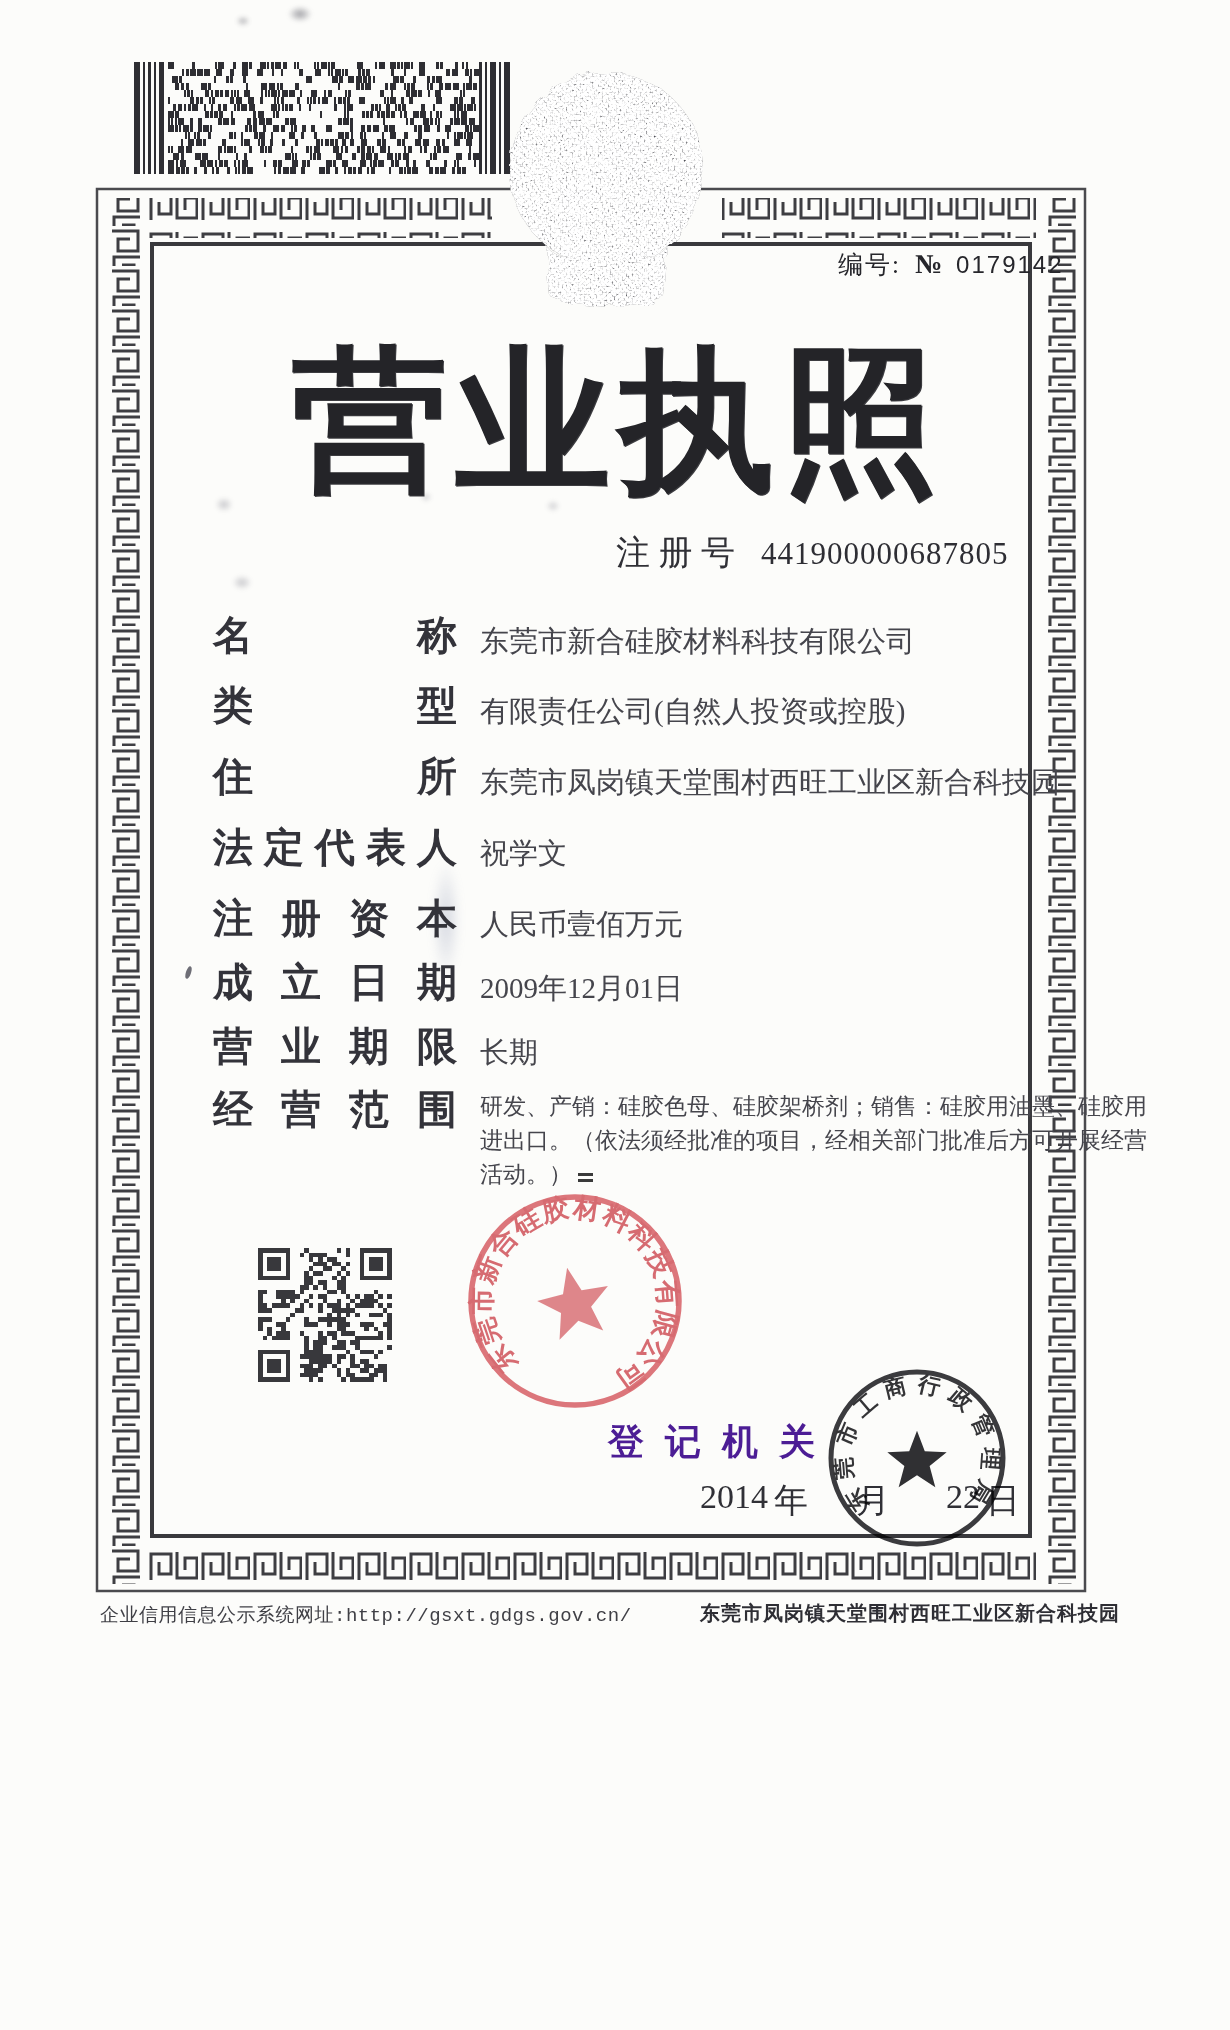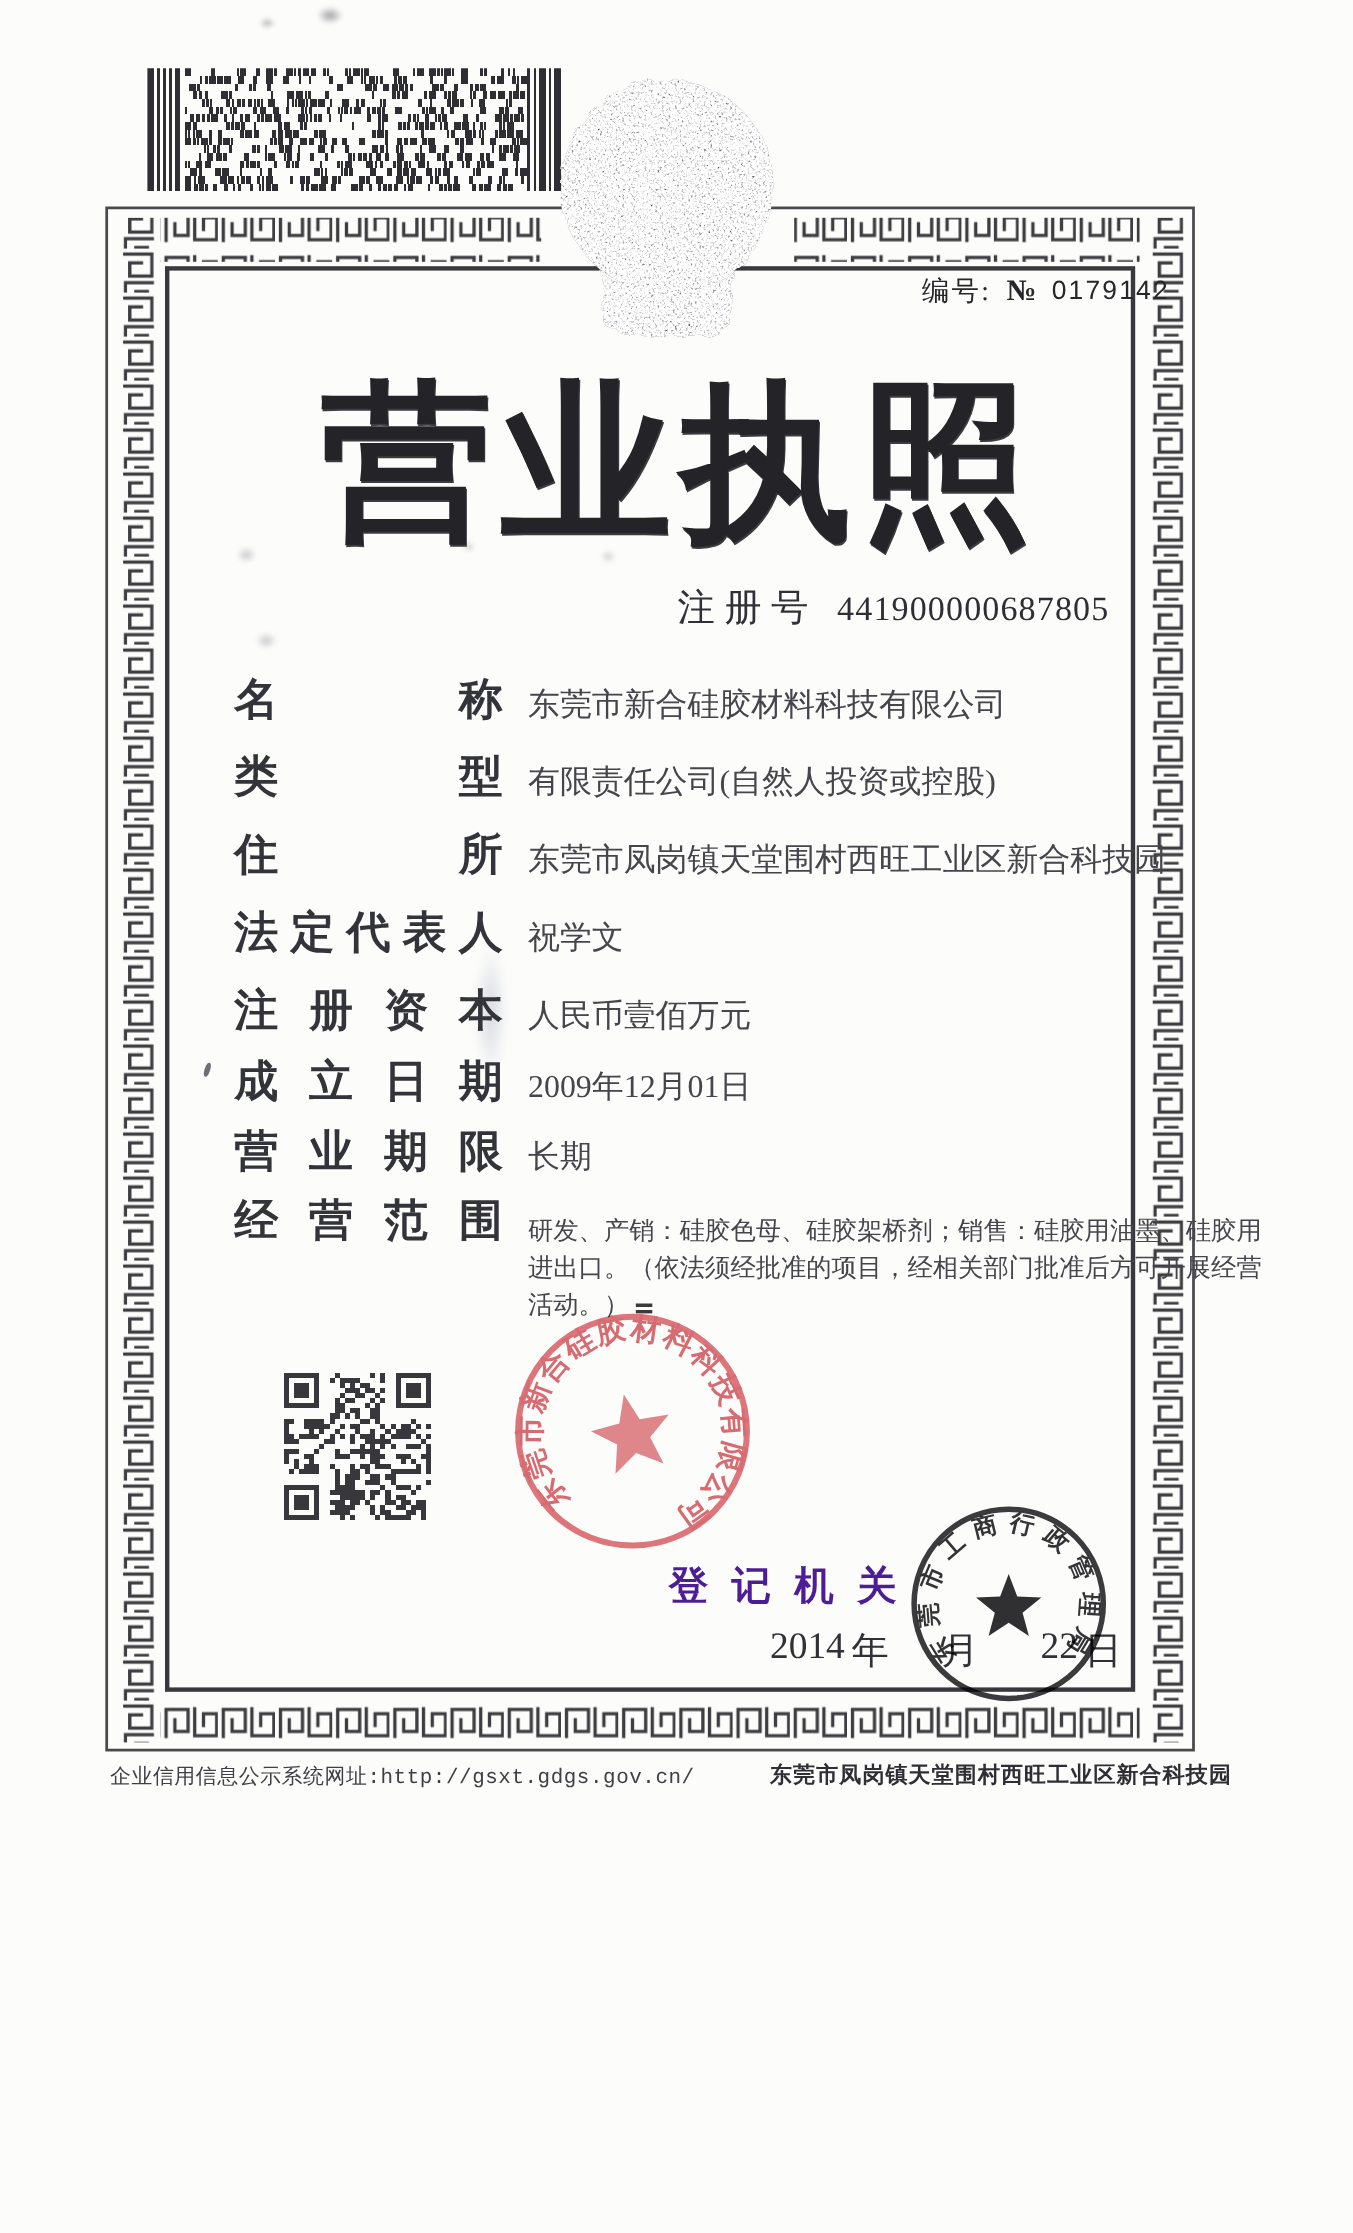--- a/index.html
+++ b/index.html
@@ -22,21 +22,21 @@
   
   .regline{left:616px;top:530px;display:flex;align-items:baseline;gap:26px;}
   .regline .rlabel{font-size:34px;font-weight:normal;color:#303036;}
   .regline .rnum{font-size:31px;color:#2e2e34;letter-spacing:1px;}
 
   
   .row{position:absolute;left:213px;display:flex;align-items:flex-start;}
   .flabel{width:244px;display:flex;justify-content:space-between;
           font-size:40px;font-weight:bold;color:#33333a;line-height:1;}
   .fvalue{margin-left:23px;margin-top:8px;font-size:29px;color:#45454c;line-height:1.2;white-space:nowrap;}
-  .scopeblock{margin-top:12px;font-size:23px;line-height:34px;color:#45454c;white-space:nowrap;}
+  .scopeblock{margin-top:0;font-size:23px;line-height:34px;color:#45454c;white-space:nowrap;}
   .dblmark{display:inline-block;width:15px;height:9px;margin-left:6px;
            background:linear-gradient(#3a3a3a 0 3px,transparent 3px 6px,#3a3a3a 6px 9px);}
 
   
   .registrar{left:608px;top:1418px;font-size:36px;font-weight:bold;letter-spacing:6px;color:#4c1d95;}
   .dateline{left:700px;top:1478px;font-size:34px;color:#303036;display:flex;align-items:flex-start;}
   .dateline .gap1{display:inline-block;width:48px;}
   .dateline .gap2{display:inline-block;width:56px;}
   .dateline .gap3{display:inline-block;width:6px;}
 

